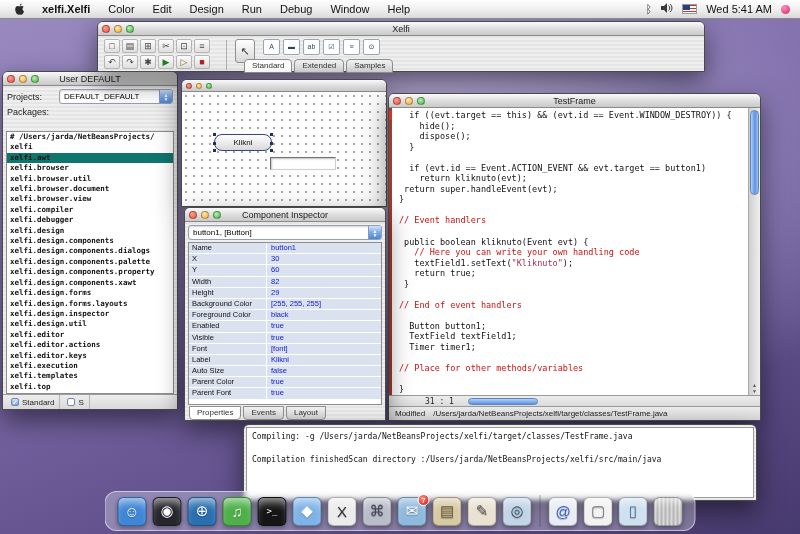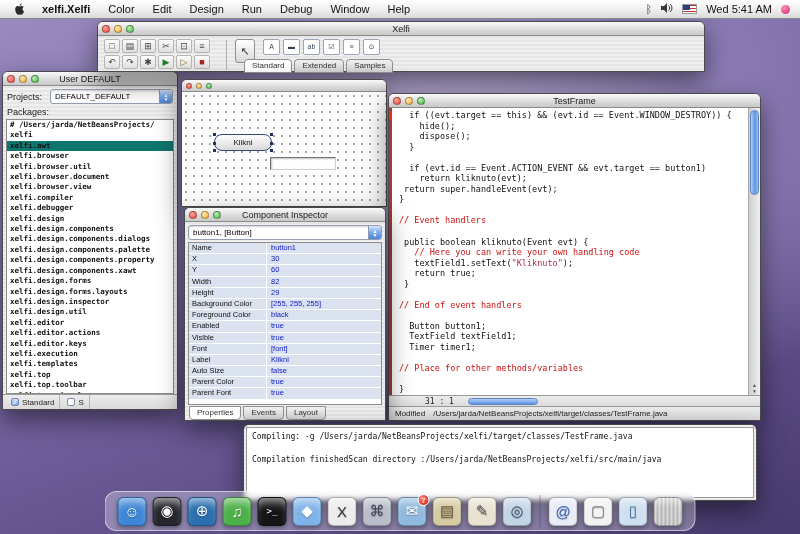--- a/index.html
+++ b/index.html
@@ -60,24 +60,24 @@
   .tool-sep { width:1px; height:30px; background:#b0b0b0; margin-top:1px; }
   .arrow-tool { width:20px; height:24px; border:1px solid #8f8f8f; border-radius:3px; background:linear-gradient(#fff,#d8d8d8);
     font-size:11px; text-align:center; line-height:22px; color:#333; }
   .palette-icons { display:flex; gap:3px; }
   .pal-icon { width:17px; height:16px; border:1px solid #9aa4b4; border-radius:2px; background:#fff;
     font-size:7px; line-height:14px; text-align:center; color:#345; }
   .palette-tabs { position:absolute; left:146px; bottom:0; display:flex; }
 
   
   #win-explorer { left:2px; top:71px; width:176px; height:339px; z-index:5; }
-  .proj-row { display:flex; align-items:center; gap:8px; padding:3px 4px 1px; }
+  .proj-row { display:flex; align-items:center; gap:17px; padding:3px 4px 1px; }
   .proj-label { font-size:9px; color:#222; flex:none; }
   .proj-row .aqua-select { flex:1; }
-  .pkg-label { font-size:9px; color:#222; padding:2px 4px 1px; }
+  .pkg-label { font-size:9px; color:#222; padding:2px 4px 13px; }
   .pkg-list { flex:1; margin:1px 3px 0; background:#fff; border:1px solid #8d8d8d; overflow:hidden;
     font-family:"DejaVu Sans Mono",monospace; font-weight:bold; font-size:7.5px; line-height:10.4px; color:#111; }
   .tree-item { padding-left:3px; white-space:nowrap; }
   .tree-item.selected { background:#0f766e; }
   .exp-footer { flex:none; height:15px; border-top:1px solid #9a9a9a; display:flex; align-items:center; gap:2px;
     padding:0 3px; overflow:hidden; background:linear-gradient(#ededed,#d9d9d9); }
   .foot-tab { display:flex; align-items:center; gap:3px; font-size:8px; color:#222; padding:0 5px; border-right:1px solid #b5b5b5; height:100%; white-space:nowrap; }
   .mini-check { width:8px; height:8px; border:1px solid #7788aa; border-radius:2px; background:#fff; font-size:7px; line-height:7px; color:#2255cc; text-align:center; }
   .mini-check.checked { background:linear-gradient(#cfe0f7,#76a6e8); color:#fff; }
 

